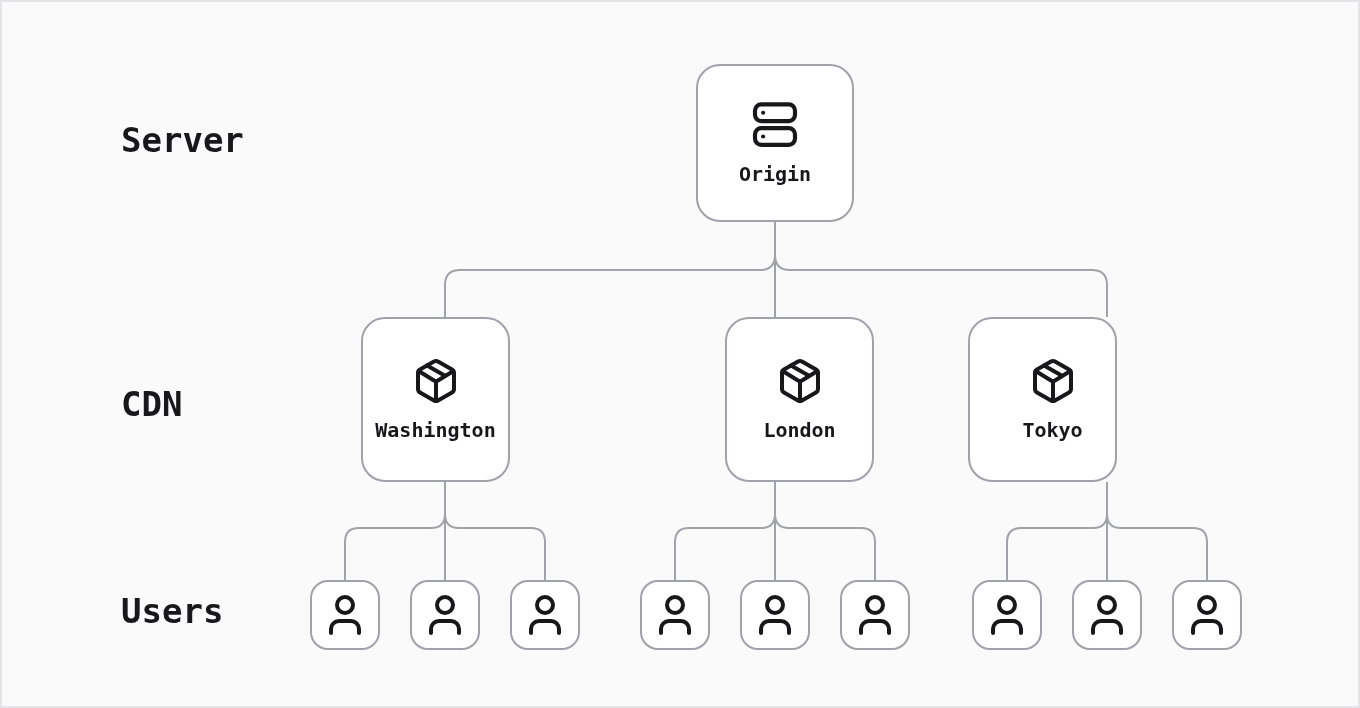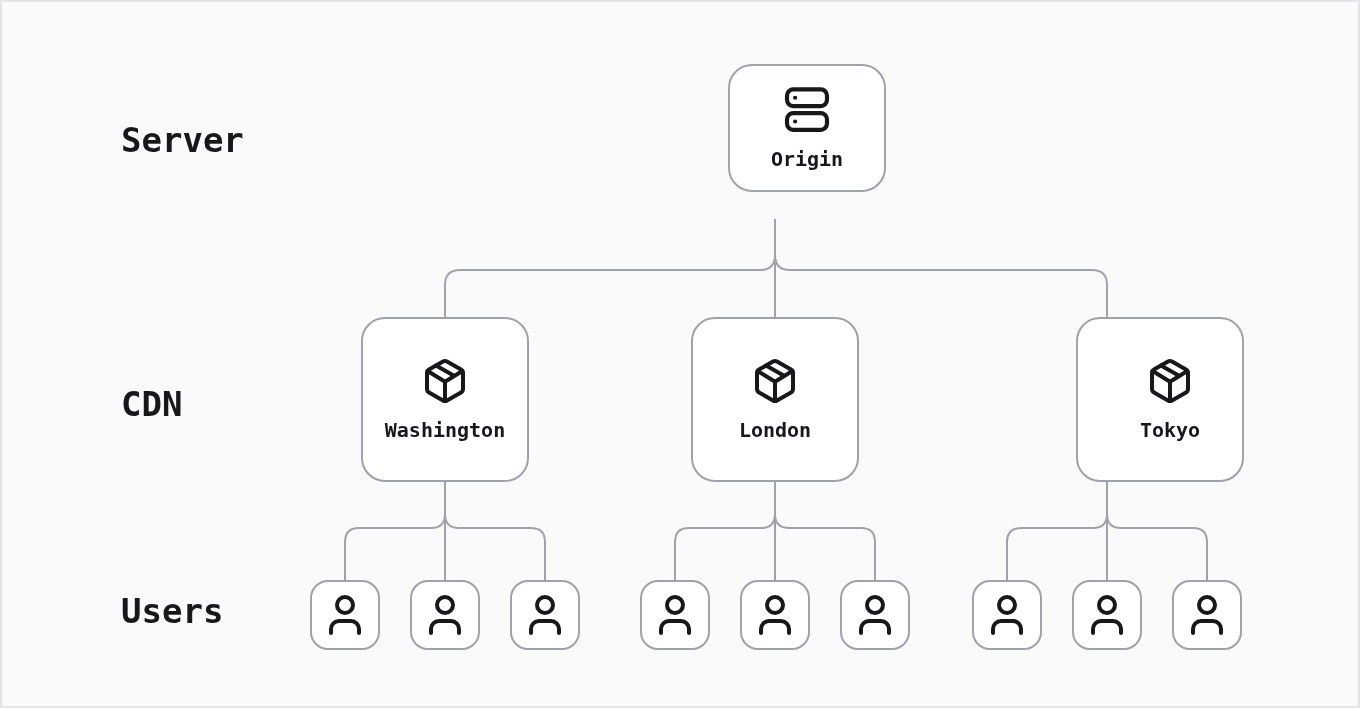--- a/index.html
+++ b/index.html
@@ -46,34 +46,33 @@
   }
   .node-label {
     font-size: 20px;
     line-height: 26px;
     font-weight: bold;
     color: var(--text, #18181b);
     white-space: nowrap;
   }
   .origin-node {
     left: 694px; top: 62px;
-    width: 158px; height: 128px;
+    width: 158px; height: 158px;
     border-radius: 24px;
     gap: 12px;
-    margin-left: 32px;
   }
   .cdn-node {
     top: 315px;
-    width: 168px; height: 165px;
+    width: 149px; height: 165px;
     border-radius: 24px;
     gap: 12px;
   }
   .cdn-washington { left: 359px; }
-  .cdn-london     { left: 689px; }
-  .cdn-tokyo      { left: 1074px; padding-left: 20px; }
+  .cdn-london     { left: 723px; }
+  .cdn-tokyo      { left: 966px; padding-left: 20px; }
   .user-node {
     top: 578px;
     width: 70px; height: 70px;
     border-radius: 18px;
   }
   .icon { display: block; }
   .icon * {
     fill: none;
     stroke: var(--text, #18181b);
     stroke-width: 2;

